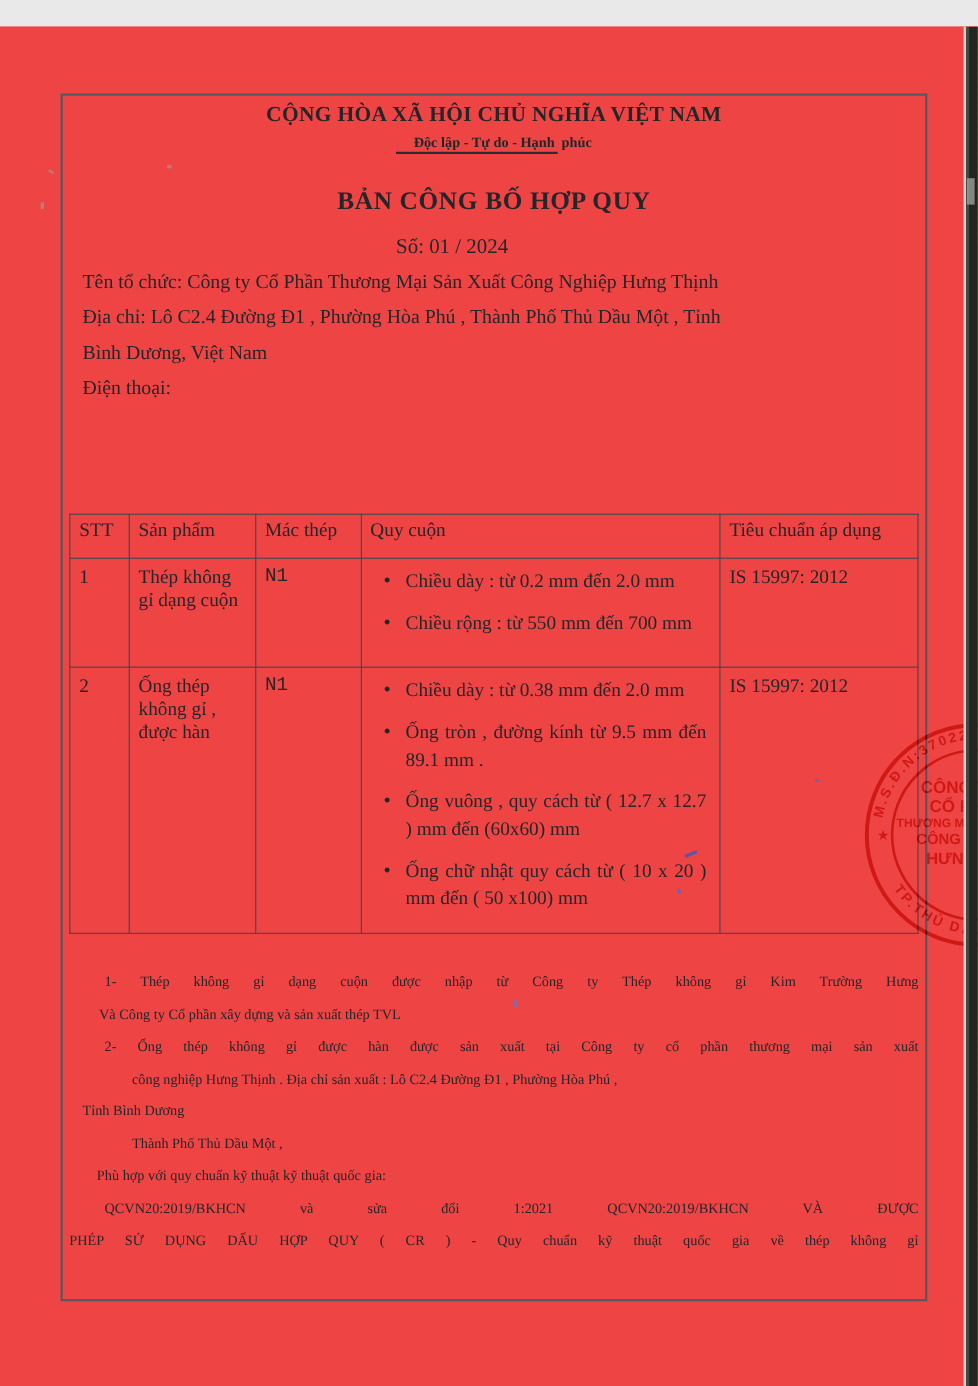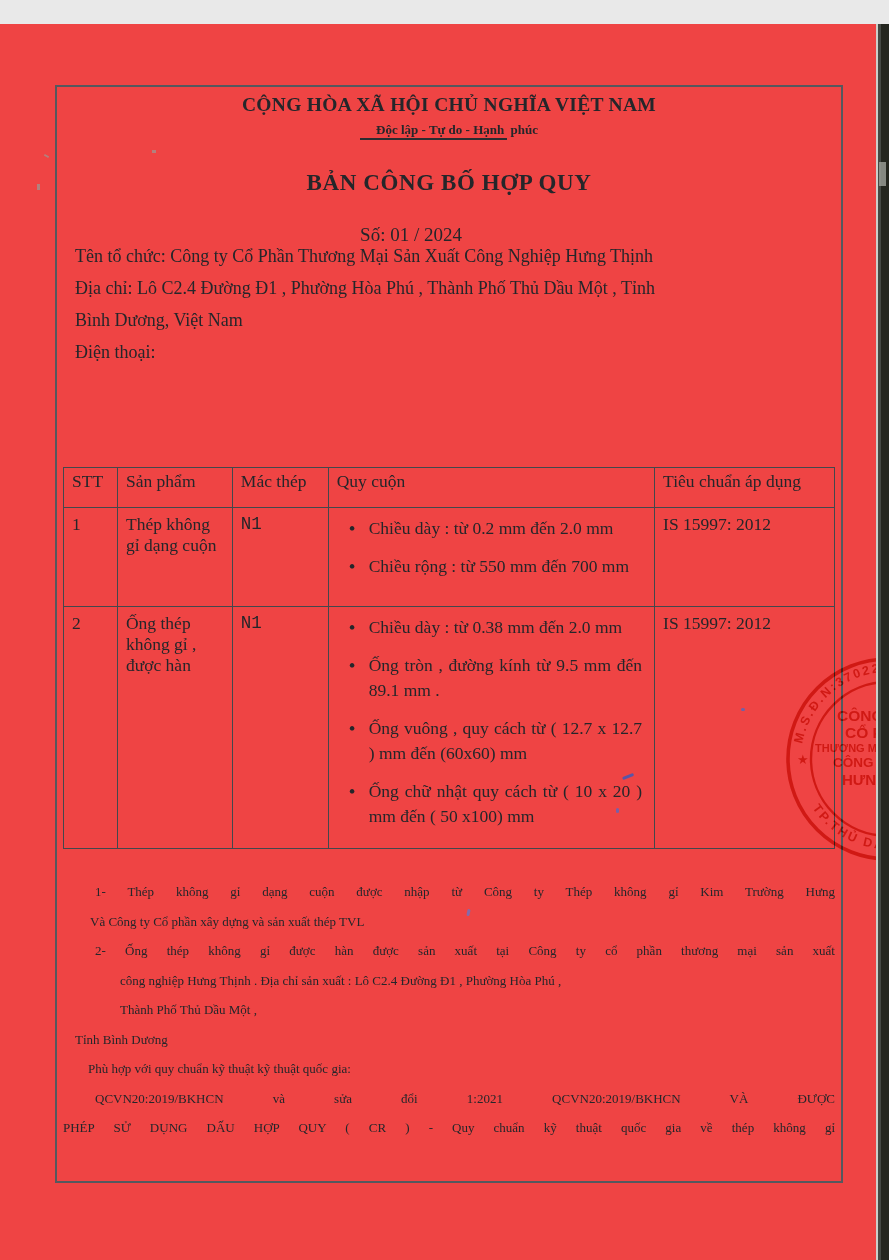--- a/index.html
+++ b/index.html
@@ -24,21 +24,21 @@
     position:absolute; left:55px; top:61px; width:788px; height:1098px;
     border:2px solid #55585e; box-sizing:border-box; z-index:1;
   }
   
   .vn-header{position:absolute; left:55px; top:70px; width:788px; text-align:center; z-index:2;}
   .vn-line1{font-weight:bold; font-size:19.5px; letter-spacing:.3px;}
   .vn-line2{font-weight:bold; font-size:13px; margin-top:6px;}
   .vn-line2 .u{border-bottom:2px solid #2b2c30; padding:0 3px 1px 16px;}
   .doc-title{position:absolute; left:55px; top:146px; width:788px; text-align:center;
     font-weight:bold; font-size:23px; letter-spacing:.6px; z-index:2;}
-  .doc-number{position:absolute; left:55px; top:200px; width:712px; text-align:center;
+  .doc-number{position:absolute; left:55px; top:190px; width:712px; text-align:center;
     font-size:19px; z-index:2;}
   
   .intro{position:absolute; left:75px; top:216px; width:745px; font-size:18px; line-height:32px; z-index:2;}
   .product-block{position:absolute; left:84px; top:350px; width:736px; font-size:19.5px; line-height:31px; z-index:2;}
   .bold{font-weight:bold;}
   
   table.spec{
     position:absolute; left:63px; top:443px; width:772px; z-index:2;
     border-collapse:collapse; font-size:17.5px;
   }
@@ -149,22 +149,22 @@
       <td class="cell-tc">IS 15997: 2012</td>
     </tr>
   </tbody>
     </table>
 
   <div class="notes">
     <div class="ln p32 jl">1-  Thép không gỉ dạng cuộn được nhập từ Công ty Thép không gỉ Kim Trường Hưng</div>
     <div class="ln p27">Và Công ty Cổ phần xây dựng và sản xuất thép TVL</div>
     <div class="ln p32 jl">2-  Ống thép không gỉ được hàn được sản xuất tại Công ty cổ phần thương mại sản xuất</div>
     <div class="ln p57">công nghiệp Hưng Thịnh . Địa chỉ sản xuất : Lô C2.4 Đường Đ1 , Phường Hòa Phú ,</div>
+    <div class="ln p12">Tỉnh Bình Dương</div>
     <div class="ln p57">Thành Phố Thủ Dầu Một ,</div>
-    <div class="ln p12">Tỉnh Bình Dương</div>
     <div class="ln p25">Phù hợp với quy chuẩn kỹ thuật kỹ thuật quốc gia:</div>
     <div class="ln p32 jl">QCVN20:2019/BKHCN và sửa đổi 1:2021 QCVN20:2019/BKHCN VÀ ĐƯỢC</div>
     <div class="ln p0 jl">PHÉP SỬ DỤNG DẤU HỢP QUY ( CR ) -  Quy chuẩn kỹ thuật quốc gia về thép không gỉ</div>
   </div>
 
   <svg class="stamp" viewBox="0 0 159 290" xmlns="http://www.w3.org/2000/svg">
     <g fill="none" stroke="#dc4f3b">
       <circle cx="158" cy="145" r="100" stroke-width="3.6"></circle>
       <circle cx="158" cy="145" r="77" stroke-width="2.4"></circle>
     </g>

